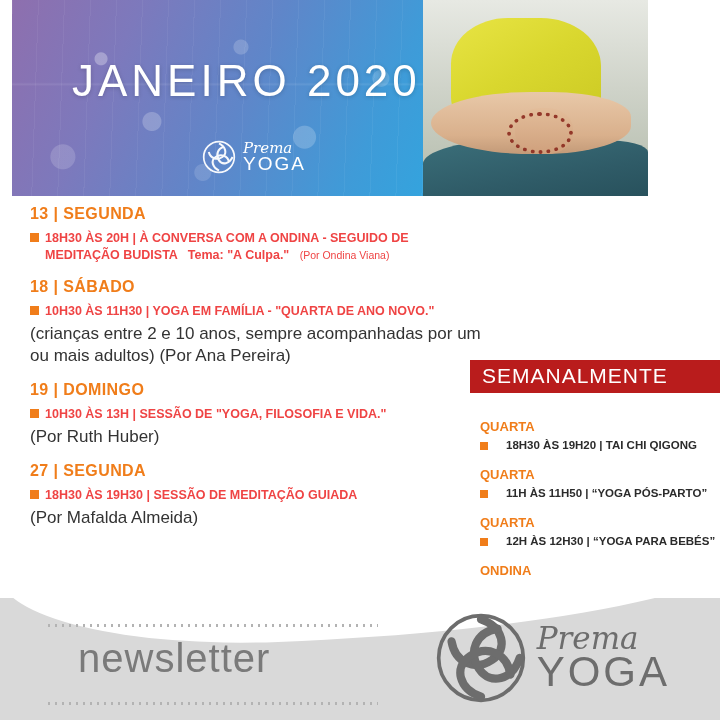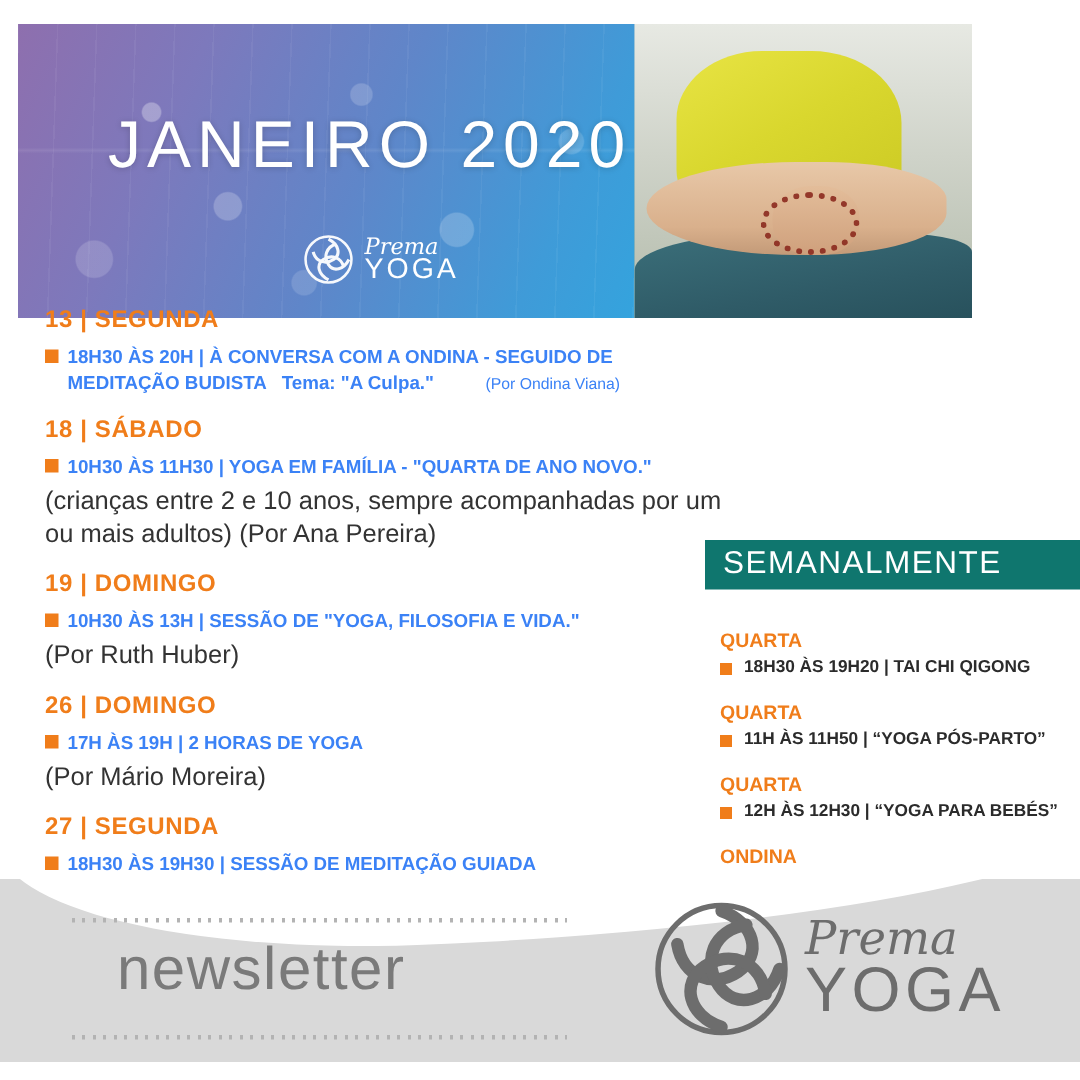--- a/index.html
+++ b/index.html
@@ -7,21 +7,21 @@
     width:720px;height:720px;
     background:#ffffff;
     font-family:"Liberation Sans", sans-serif;
     overflow:hidden;
     position:relative;
   }
   .page{position:relative;width:720px;height:720px;}
 
   
   .banner{
-    position:absolute;left:12px;top:16px;width:636px;height:196px;
+    position:absolute;left:12px;top:0;width:636px;height:196px;
     overflow:hidden;
   }
   .banner-bg{
     position:absolute;inset:0;
     background:
       radial-gradient(circle at 14% 30%, rgba(255,255,255,.30) 0 6px, transparent 7px),
       radial-gradient(circle at 22% 62%, rgba(255,255,255,.22) 0 9px, transparent 10px),
       radial-gradient(circle at 36% 24%, rgba(255,255,255,.18) 0 7px, transparent 8px),
       radial-gradient(circle at 46% 70%, rgba(255,255,255,.20) 0 11px, transparent 12px),
       radial-gradient(circle at 58% 40%, rgba(255,255,255,.16) 0 8px, transparent 9px),
@@ -76,42 +76,42 @@
     border-radius:40% 20% 0 0;
   }
 
   
   .events{position:absolute;left:30px;top:205px;width:470px;}
   .ev{margin-bottom:14px;}
   .ev-date{
     font-size:16px;font-weight:bold;color:#f07d1a;letter-spacing:.4px;margin-bottom:7px;
   }
   .ev-date .sep{color:#f07d1a;font-weight:bold;}
-  .ev-line{display:flex;align-items:flex-start;gap:6px;font-size:12.5px;color:#3b82f6;font-weight:bold;line-height:1.35;}
+  .ev-line{display:flex;align-items:flex-start;gap:6px;font-size:12.5px;color:#ef4444;font-weight:bold;line-height:1.35;}
   .sq{display:inline-block;width:9px;height:9px;background:#f07d1a;margin-top:3px;flex:0 0 auto;}
   .ev-sub{font-size:17px;color:#333;font-weight:normal;margin-top:3px;line-height:1.3;}
-  .ev-note{font-weight:normal;margin-left:24px;}
+  .ev-note{font-weight:normal;}
   .ev-theme{font-weight:bold;}
 
   
   .weekly{
     position:absolute;left:470px;top:360px;width:250px;
   }
   .weekly-head{
-    background:#0f766e;color:#ffffff;font-size:21px;letter-spacing:1px;
+    background:#b91c1c;color:#ffffff;font-size:21px;letter-spacing:1px;
     padding:4px 10px 5px 12px;
   }
   .weekly-body{padding:10px 0 0 10px;}
   .wk{margin-bottom:11px;margin-top:16px;}
   .wk-day{font-size:13px;font-weight:bold;color:#f07d1a;margin-bottom:5px;}
-  .wk-line{display:flex;align-items:flex-start;gap:8px;font-size:11.5px;color:#2b2b2b;font-weight:bold;}
+  .wk-line{display:flex;align-items:flex-start;gap:18px;font-size:11.5px;color:#2b2b2b;font-weight:bold;}
   .wk-line .sq{width:8px;height:8px;margin-top:3px;}
 
   
-  .footer{position:absolute;left:0;bottom:12px;width:720px;height:122px;overflow:hidden;}
+  .footer{position:absolute;left:0;bottom:0;width:720px;height:122px;overflow:hidden;}
   .footer-grey{
     position:absolute;left:0;bottom:0;width:720px;height:122px;background:#d9d9d9;
   }
   .footer-white-wave{
     position:absolute;left:0;top:-46px;width:760px;height:86px;background:#ffffff;
     border-radius:0 0 70% 40%/0 0 100% 100%;
     transform:rotate(-2.2deg);
   }
   .newsletter{
     position:absolute;left:78px;top:38px;font-size:40px;color:#7a7a7a;font-weight:300;letter-spacing:1px;
@@ -200,32 +200,20 @@
         <span class="sep">|</span>
         <span>DOMINGO</span>
       </div>
       <div class="ev-line">
         <span class="sq"></span>
         <span>10H30 ÀS 13H | SESSÃO DE "YOGA, FILOSOFIA E VIDA."</span>
       </div>
       <div class="ev-sub">(Por Ruth Huber)</div>
     </div>
 
-    <div class="ev">
-      <div class="ev-date">
-        <span>26</span>
-        <span class="sep">|</span>
-        <span>DOMINGO</span>
-      </div>
-      <div class="ev-line">
-        <span class="sq"></span>
-        <span>17H ÀS 19H | 2 HORAS DE YOGA</span>
-      </div>
-      <div class="ev-sub"> (Por Mário Moreira)</div>
-    </div>
 
     <div class="ev">
       <div class="ev-date">
         <span>27</span>
         <span class="sep">|</span>
         <span>SEGUNDA</span>
       </div>
       <div class="ev-line">
         <span class="sq"></span>
         <span>18H30 ÀS 19H30 | SESSÃO DE MEDITAÇÃO GUIADA</span>

